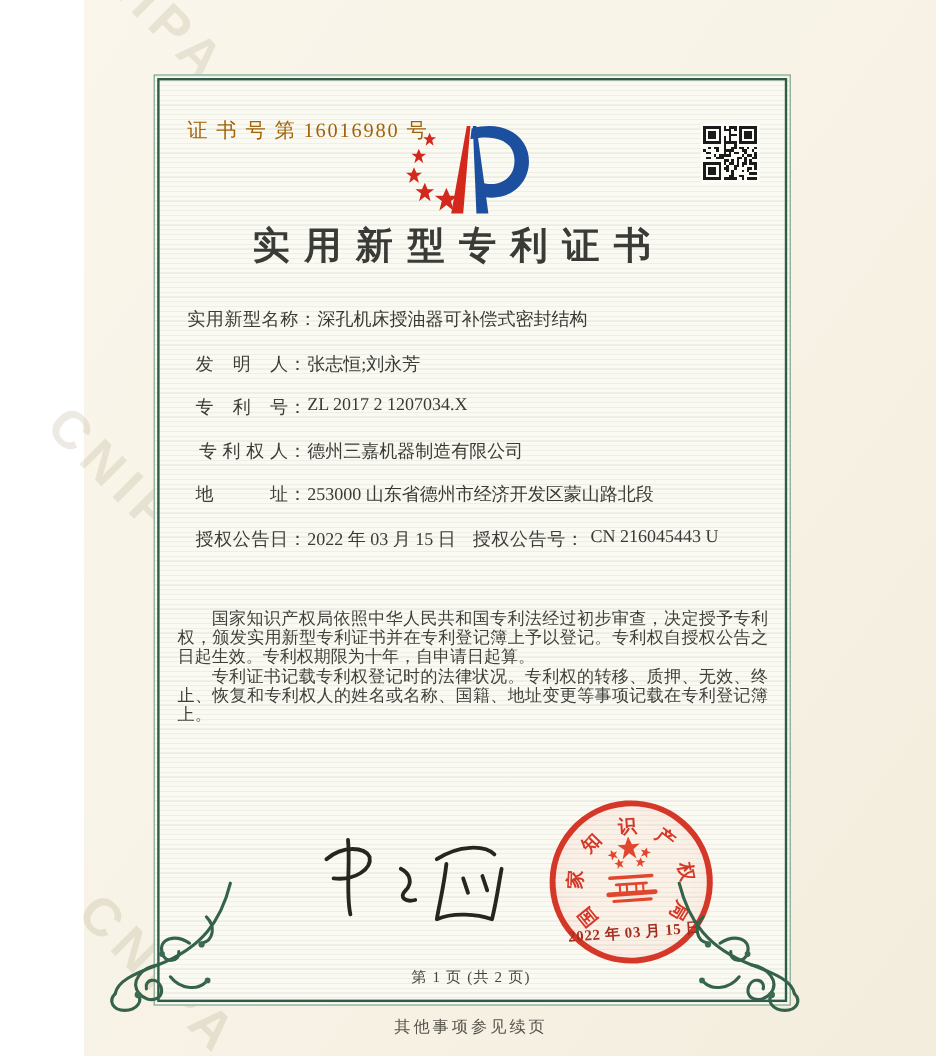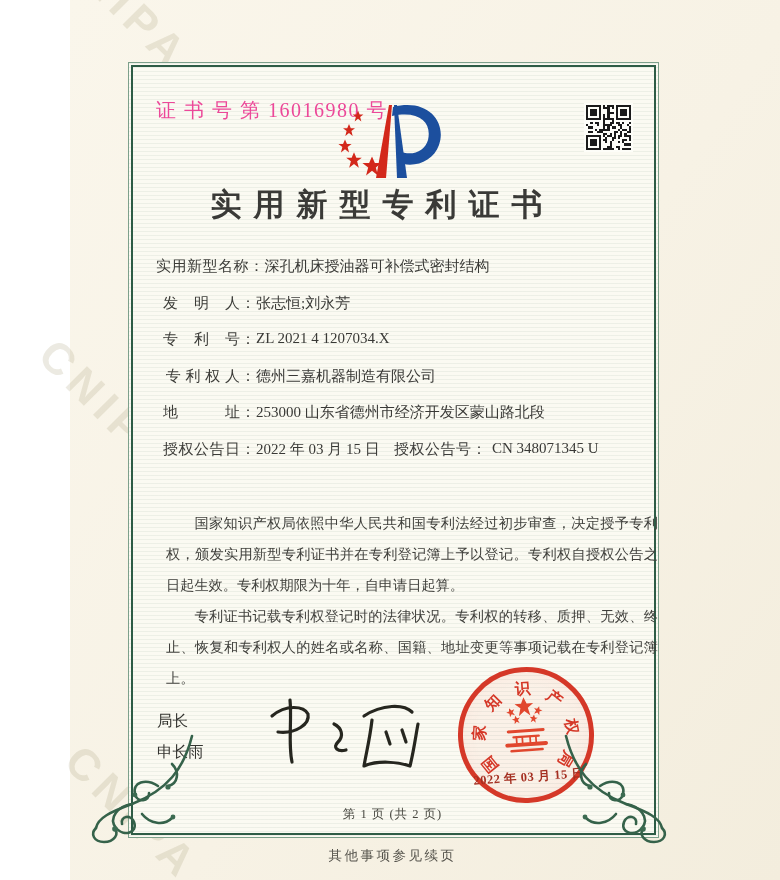--- a/index.html
+++ b/index.html
@@ -9,35 +9,35 @@
   .paper{position:absolute;left:70px;top:0;width:710px;height:880px;
          background:linear-gradient(125deg,#faf6eb 0%,#f7f2e5 55%,#f3eddd 100%);}
   .wm{position:absolute;font-family:"Liberation Sans",sans-serif;font-weight:bold;
       font-size:44px;letter-spacing:7px;color:rgba(168,158,122,0.22);
       transform:rotate(45deg);pointer-events:none;white-space:nowrap;}
   .frame{position:absolute;left:128px;top:62px;width:529px;height:774px;
          border:1px solid #7da08b;background:
          repeating-linear-gradient(to bottom, rgba(138,163,146,0.12) 0px, rgba(138,163,146,0.12) 1px, rgba(0,0,0,0) 1px, rgba(0,0,0,0) 4px),
          #fbfaf2;}
   .frame-inner{position:absolute;left:2px;top:2px;right:2px;bottom:2px;border:2px solid #2e5c46;}
-  .cert-no{position:absolute;left:156px;top:97px;font-size:20px;letter-spacing:1.5px;color:#ec4899;}
+  .cert-no{position:absolute;left:156px;top:97px;font-size:17px;letter-spacing:1.5px;color:#a16207;}
   .logo{position:absolute;left:331px;top:100px;width:122px;height:82px;}
   .qr{position:absolute;left:584px;top:103px;width:49px;height:49px;background:#fdfdf8;}
   .title{position:absolute;left:112px;top:184px;width:529px;text-align:center;
          font-size:31px;font-weight:600;letter-spacing:12px;text-indent:12px;color:#3a3a37;}
   .fields{position:absolute;left:156px;top:257px;width:482px;font-size:15px;}
   .frow{display:flex;height:22px;margin-bottom:14.5px;white-space:nowrap;}
   .flabel{flex:0 0 100px;letter-spacing:0.5px;color:#3c3c38;text-align:right;}
   .fvalue{color:#39393б;}
   .fvalue, .fvalue2{color:#39393 ;}
   .fvalue{color:#393936;}
   .v-fixed{flex:0 0 138px;}
   .flabel2{flex:0 0 98px;letter-spacing:0.5px;}
-  .body-text{position:absolute;left:166px;top:508px;width:492px;font-size:14.2px;
-             line-height:31px;text-align:justify;color:#3f3f3b;}
+  .body-text{position:absolute;left:148px;top:508px;width:492px;font-size:14.2px;
+             line-height:16px;text-align:justify;color:#3f3f3b;}
   .body-text p{margin:0;text-indent:2em;}
   .sig-block{position:absolute;left:157px;top:705px;font-size:15.5px;line-height:31px;color:#33332f;}
   .sig-svg{position:absolute;left:252px;top:686px;width:170px;height:95px;}
   .seal{position:absolute;left:458px;top:667px;width:136px;height:136px;
         transform:rotate(-4deg);opacity:0.93;}
   .seal-ring{position:absolute;left:0;top:0;right:0;bottom:0;border:5px solid #d32a19;border-radius:50%;
              background:radial-gradient(circle, rgba(255,60,30,0.05) 55%, rgba(211,42,25,0.12) 100%);}
   .seal-char{position:absolute;left:50%;top:50%;font-size:15.5px;font-weight:bold;color:#d32a19;
              font-family:"Liberation Sans",sans-serif;}
   .seal-emblem{position:absolute;left:50%;top:50%;transform:translate(-50%,-60%);}
@@ -220,47 +220,43 @@
     <div class="frow">
       <span class="flabel">实用新型名称：</span>
       <span class="fvalue">深孔机床授油器可补偿式密封结构</span>
     </div>
     <div class="frow">
       <span class="flabel">发　明　人：</span>
       <span class="fvalue">张志恒;刘永芳</span>
     </div>
     <div class="frow">
       <span class="flabel">专　利　号：</span>
-      <span class="fvalue">ZL 2021 4 1207034.X</span>
+      <span class="fvalue">ZL 2017 2 1207034.X</span>
     </div>
     <div class="frow">
       <span class="flabel">专 利 权 人：</span>
       <span class="fvalue">德州三嘉机器制造有限公司</span>
     </div>
     <div class="frow">
       <span class="flabel">地　　　址：</span>
       <span class="fvalue">253000 山东省德州市经济开发区蒙山路北段</span>
     </div>
     <div class="frow">
       <span class="flabel">授权公告日：</span>
       <span class="fvalue v-fixed">2022 年 03 月 15 日</span>
       <span class="flabel2">授权公告号：</span>
-      <span class="fvalue">CN 348071345 U</span>
+      <span class="fvalue">CN 216045443 U</span>
     </div>
   </div>
 
   <div class="body-text">
     <p>国家知识产权局依照中华人民共和国专利法经过初步审查，决定授予专利权，颁发实用新型专利证书并在专利登记簿上予以登记。专利权自授权公告之日起生效。专利权期限为十年，自申请日起算。</p>
     <p>专利证书记载专利权登记时的法律状况。专利权的转移、质押、无效、终止、恢复和专利权人的姓名或名称、国籍、地址变更等事项记载在专利登记簿上。</p>
   </div>
 
-  <div class="sig-block">
-    <div>局长</div>
-    <div>申长雨</div>
-  </div>
 
   <svg class="sig-svg" viewBox="0 0 170 95">
     <g fill="none" stroke="#26261f" stroke-width="3.2" stroke-linecap="round" stroke-linejoin="round">
       <path d="M38,14 C40,34 36,58 40,76"></path>
       <path d="M20,30 C34,18 52,20 56,28 C58,38 44,48 26,46"></path>
       <path d="M82,38 C90,42 92,50 86,56 C80,62 86,66 94,64"></path>
       <path d="M112,30 C130,18 152,18 160,26"></path>
       <path d="M120,34 C118,52 114,68 112,80 C126,74 146,76 158,80 C162,64 164,48 166,38"></path>
       <path d="M134,46 L138,58"></path>
       <path d="M150,44 L154,56"></path>

